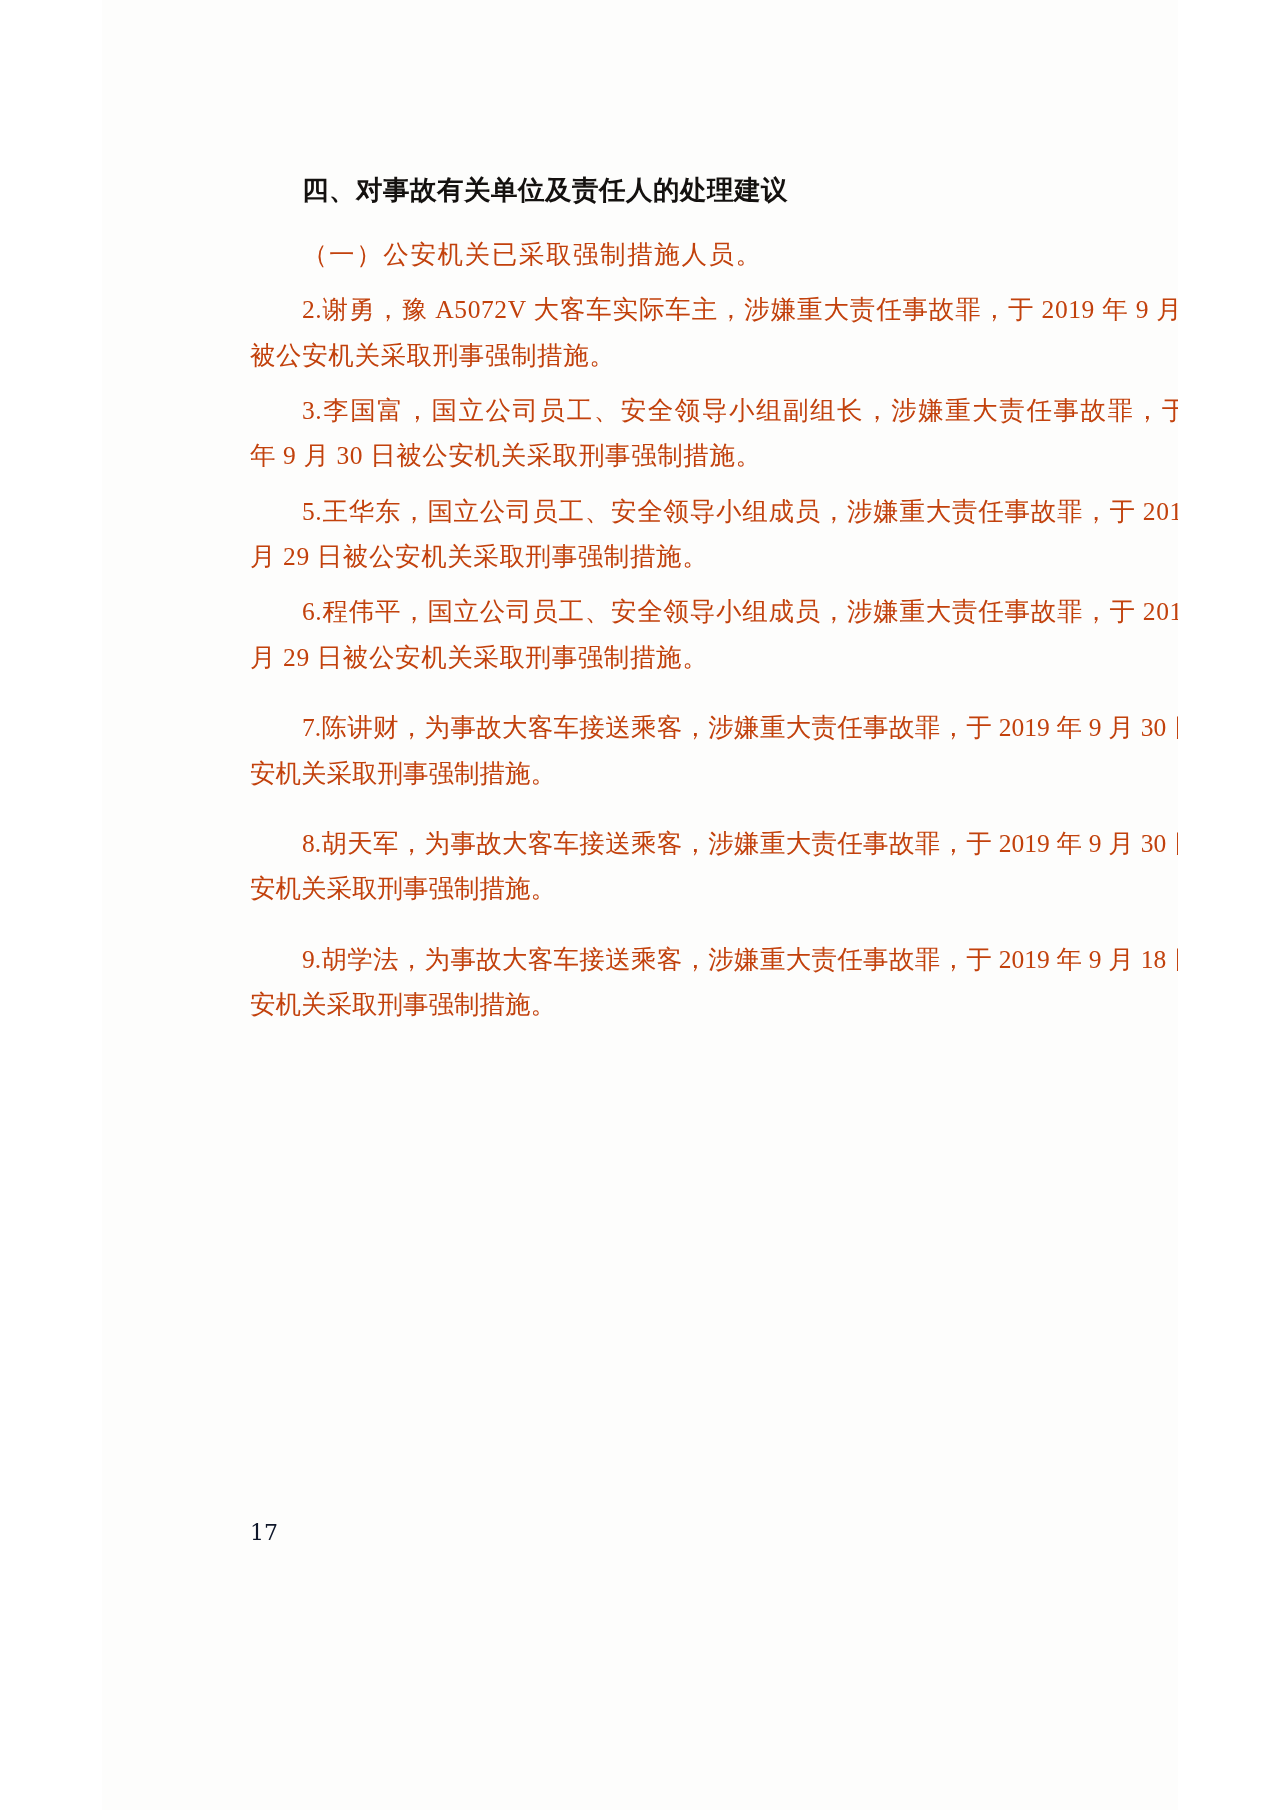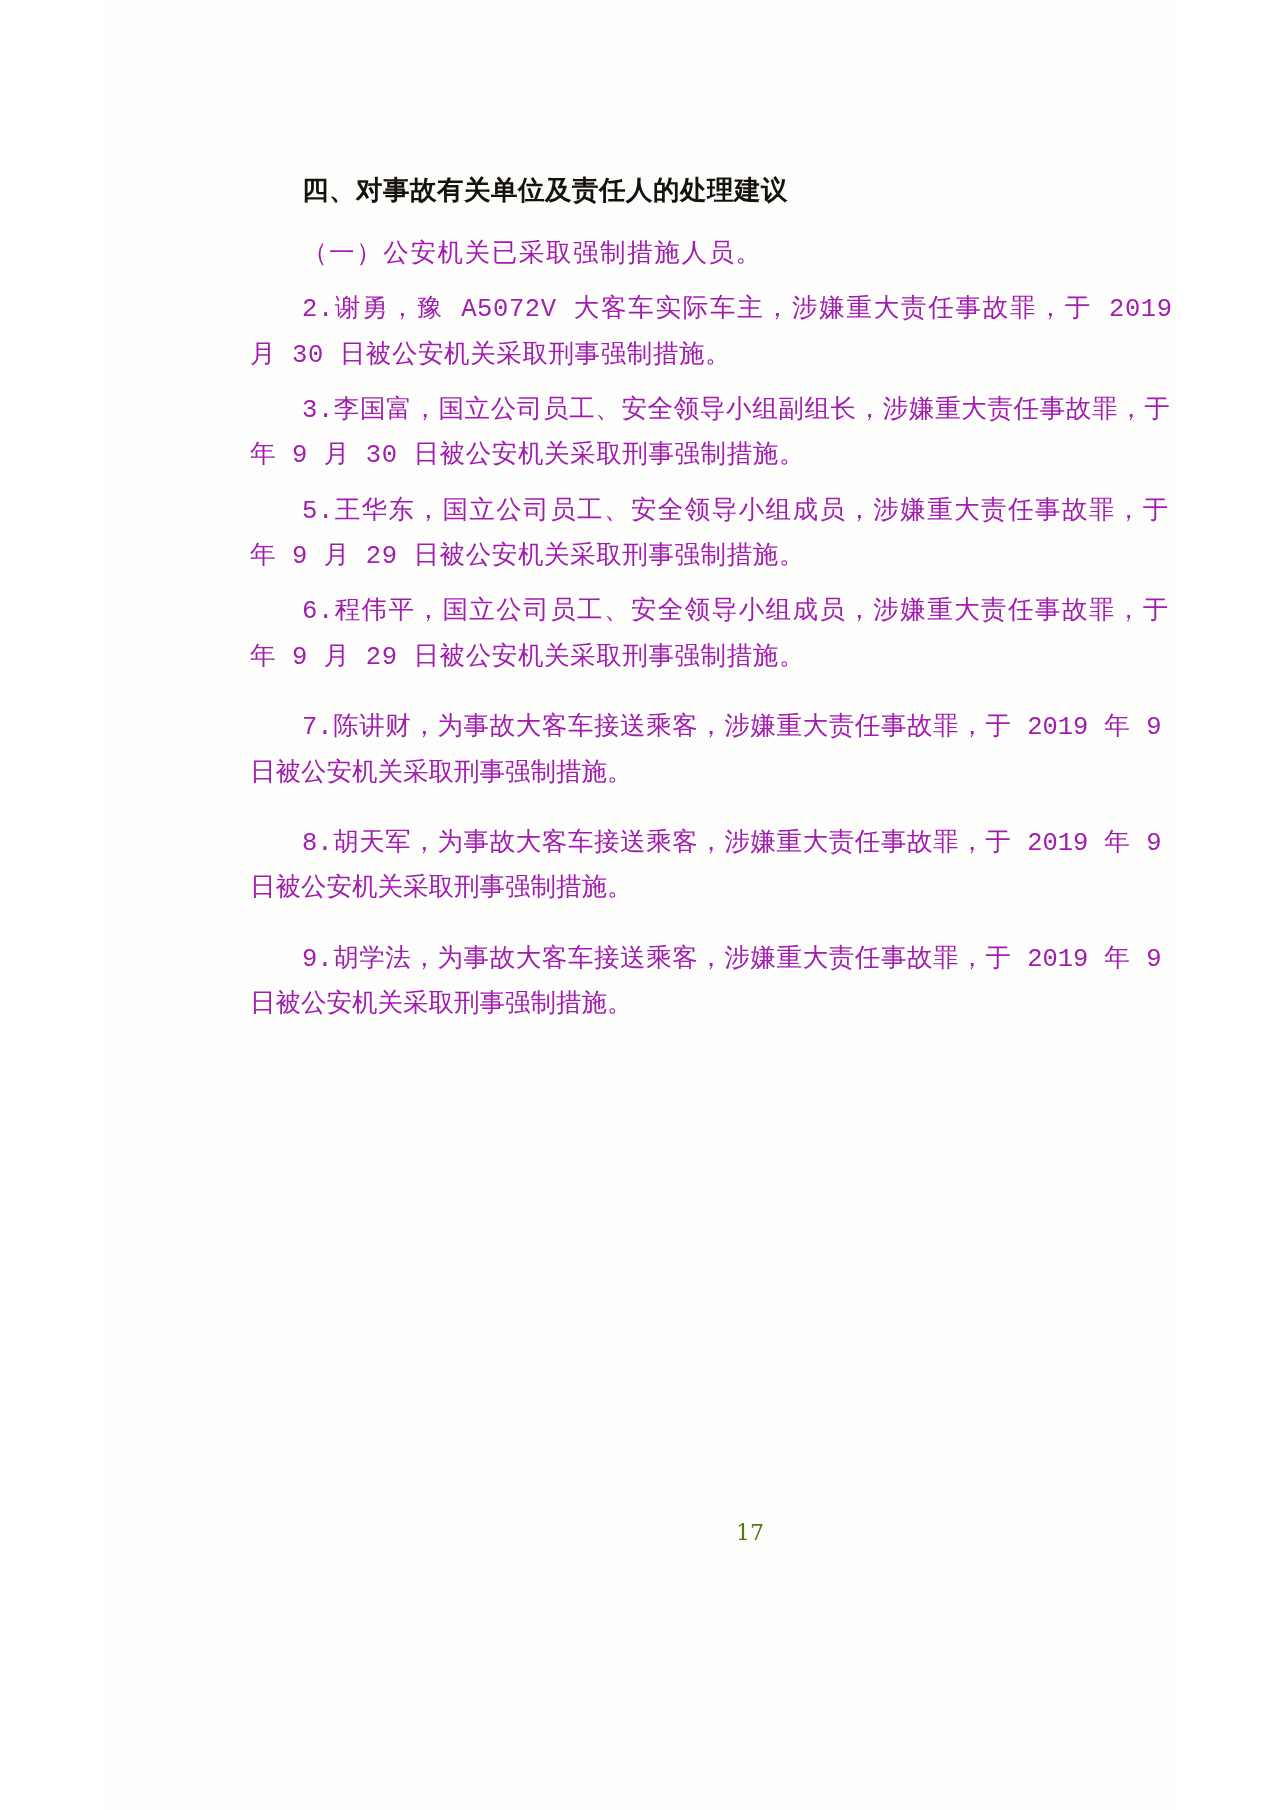--- a/index.html
+++ b/index.html
@@ -25,46 +25,45 @@
     font-family: "DejaVu Sans", sans-serif;
     font-weight: bold;
     font-size: 26.5px;
     color: #14110f;
     letter-spacing: 0.5px;
     margin: 0 0 22px 0;
     padding-left: 52px;
     line-height: 1.5;
   }
   .para {
-    font-family: Liberation Mono, monospace;
+    font-family: Liberation Serif, serif;
     font-size: 25.5px;
-    color: #a21caf;
+    color: #c2410c;
     line-height: 1.78;
     margin: 0 0 10px 0;
     text-align: justify;
     text-justify: inter-ideograph;
     text-indent: 52px;
     letter-spacing: 0.6px;
   }
   .para.loose {
     letter-spacing: 1.6px;
   }
   .para.tight {
     letter-spacing: 0px;
     margin-top: 25px;
   }
   .pagenum {
     position: absolute;
     left: 0;
     right: 0;
     top: 1350px;
-    text-align: center;
     font-family: "DejaVu Serif", "Liberation Serif", serif;
     font-size: 22px;
-    color: #4d7c0f;
+    color: #0f172a;
   }
 </style>
 </head>
 <body>
 
 <div class="page">
   <div class="content">
 
     <h1 class="heading">四、对事故有关单位及责任人的处理建议</h1>
 

